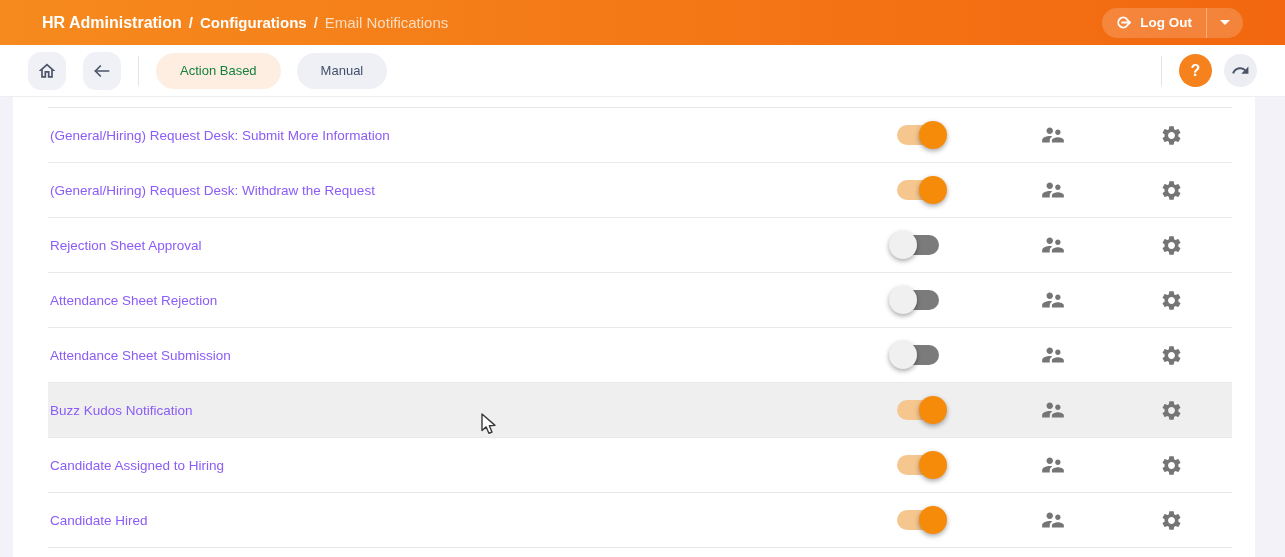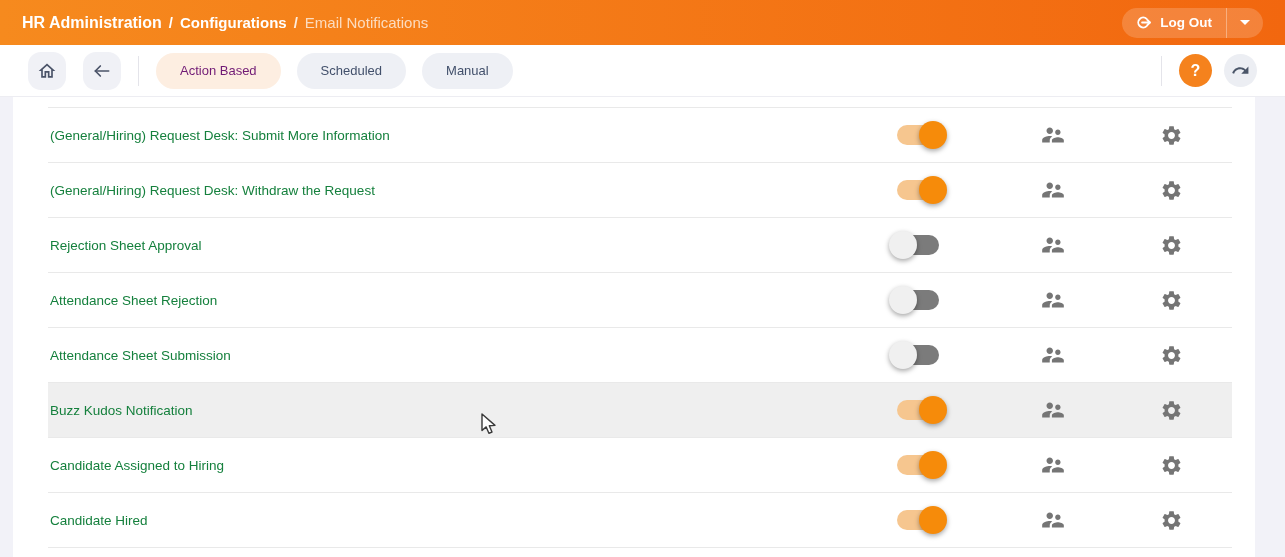--- a/index.html
+++ b/index.html
@@ -3,21 +3,21 @@
 <meta charset="utf-8">
 <style>
   * { box-sizing: border-box; margin: 0; padding: 0; }
   html,body { width:1285px; height:557px; overflow:hidden; }
   body { font-family:"Liberation Sans", sans-serif; background:#f2f2f8; position:relative; }
 
   
   .header {
     height:45px; background:linear-gradient(90deg,#f68a1e,#f2670f);
     display:flex; align-items:center; justify-content:space-between;
-    padding:0 22px;
+    padding:0 42px;
   }
   .breadcrumb { color:#fff; font-size:15px; display:flex; align-items:baseline; white-space:nowrap; }
   .bc-root { font-weight:700; font-size:16px; }
   .bc-sep  { font-weight:700; margin:0 7px; font-size:15px; }
   .bc-mid  { font-weight:700; font-size:15px; }
   .bc-last { color:rgba(255,255,255,0.72); font-weight:400; font-size:15px; }
   .bc-sep.light { color:rgba(255,255,255,0.85); }
 
   .logout-wrap {
     display:flex; align-items:stretch; height:30px; border-radius:16px;
@@ -43,37 +43,37 @@
     flex:none;
   }
   .icon-btn + .icon-btn { margin-left:17px; }
   .toolbar-divider { width:1px; height:30px; background:#e4e4ea; margin:0 17px; flex:none; }
   .tabs { display:flex; gap:16px; align-items:center; }
   .tab {
     height:36px; padding:0 24px; border-radius:18px; background:#eef0f5;
     border:none; color:#42506b; font-family:inherit; font-size:13px; cursor:pointer;
     display:flex; align-items:center; white-space:nowrap;
   }
-  .tab.active { background:#fdeee1; color:#701a75; }
+  .tab.active { background:#fdeee1; color:#15803d; }
   .toolbar-right { margin-left:auto; display:flex; align-items:center; }
   .circle-btn {
     width:33px; height:33px; border-radius:50%; border:none; cursor:pointer;
     display:flex; align-items:center; justify-content:center; flex:none;
   }
   .circle-btn.help { background:#f5821d; color:#fff; font-weight:700; font-size:16px; font-family:inherit; margin:0 12px 0 0; }
   .circle-btn.share { background:#eceef3; }
 
   
   .content { position:relative; height:460px; background:#f2f2f8; }
   .card { position:absolute; left:13px; right:30px; top:0; bottom:0; background:#fff; }
   .list { margin:0 23px 0 35px; }
   .list-top-spacer { height:11px; border-bottom:1px solid #e9e9e9; }
   .row { height:55px; display:flex; align-items:center; border-bottom:1px solid #e9e9e9; }
   .row.highlighted { background:#efefef; }
-  .row-label { flex:1; font-size:13.5px; color:#15803d; padding-left:2px; white-space:nowrap; }
+  .row-label { flex:1; font-size:13.5px; color:#8b5cf6; padding-left:2px; white-space:nowrap; }
   .col-toggle { width:156px; display:flex; justify-content:center; }
   .col-people { width:114px; display:flex; justify-content:center; }
   .col-gear   { width:122px; display:flex; justify-content:center; }
 
   .switch { position:relative; width:42px; height:20px; border-radius:10px; cursor:pointer; flex:none; }
   .switch.on  { background:#f6c68f; }
   .switch.off { background:#7b7b7b; }
   .knob {
     position:absolute; top:-4px; width:28px; height:28px; border-radius:50%;
     box-shadow:0 2px 5px rgba(0,0,0,0.35);
@@ -131,23 +131,20 @@
       </svg>
     </span>
   </button>
   <span class="toolbar-divider"></span>
 
   <div class="tabs" id="tabs">
       <button class="tab active">
         <span>Action Based</span>
       </button>
       <button class="tab">
-        <span>Scheduled</span>
-      </button>
-      <button class="tab">
         <span>Manual</span>
       </button>
     </div>
 
   <div class="toolbar-right">
     <span class="toolbar-divider"></span>
     <button class="circle-btn help">
       <span>?</span>
     </button>
     <button class="circle-btn share">

